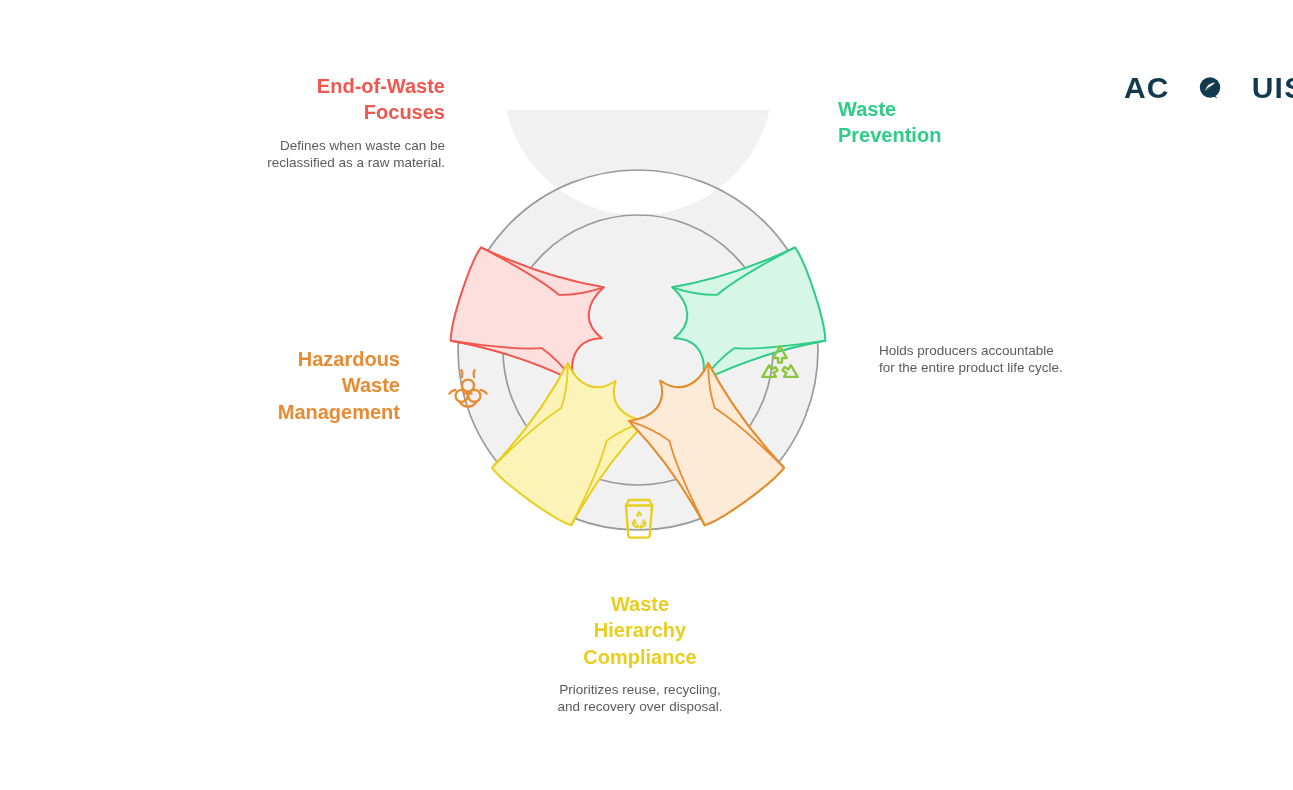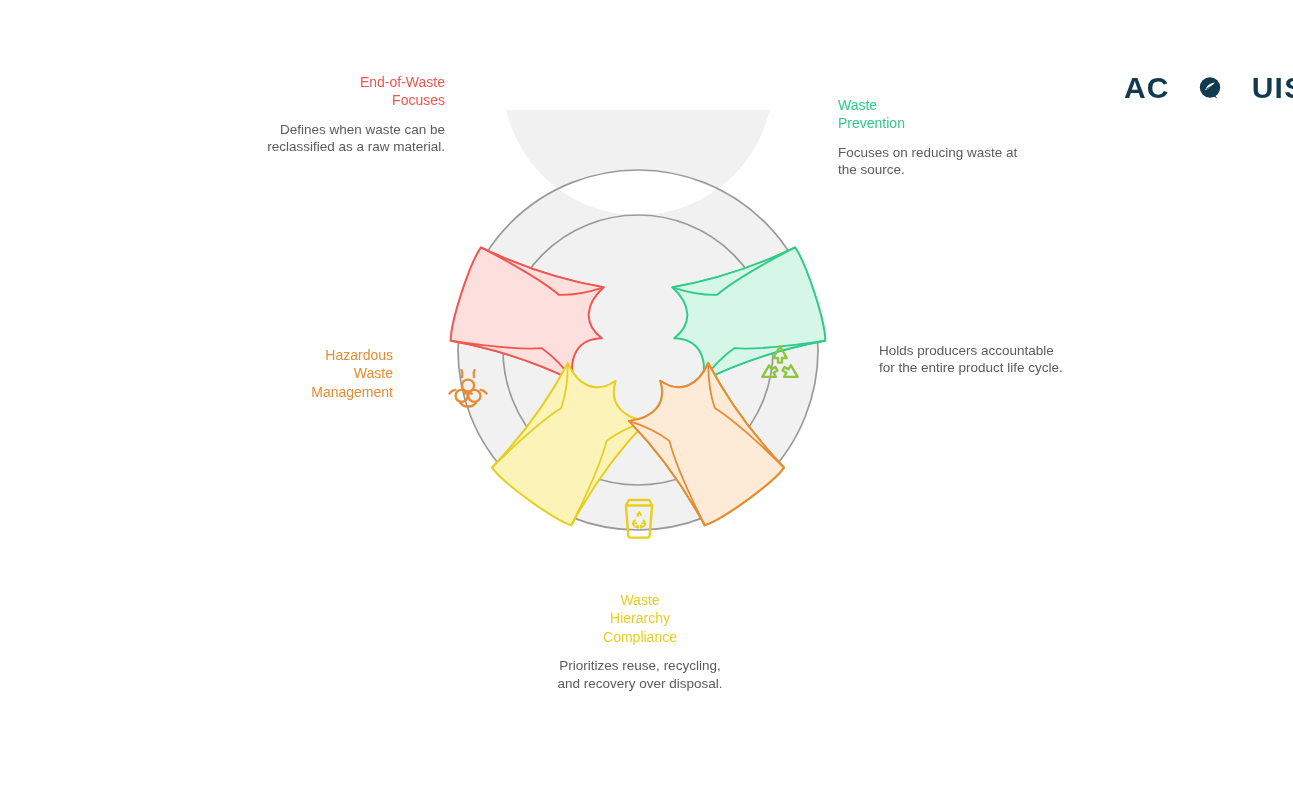--- a/index.html
+++ b/index.html
@@ -52,40 +52,40 @@
     width: 480px;
     height: 480px;
   }
 
   
   .node-text {
     position: absolute;
     width: 180px;
   }
   .node-title {
-    font-size: 14px;
-    font-weight: normal;
+    font-size: 20px;
+    font-weight: bold;
     line-height: 1.32;
     margin: 0 0 11px 0;
   }
   .node-desc {
     font-size: 13.5px;
     line-height: 1.28;
     color: #5b5b5b;
     margin: 0;
   }
   .align-right { text-align: right; }
   .align-left  { text-align: left; }
   .align-center{ text-align: center; }
 
   #txt-eow   { left: 263px; top: 73px;  width: 182px; }
   #txt-wp    { left: 838px; top: 96px;  width: 185px; }
   #txt-epr   { left: 879px; top: 342px; width: 185px; }
   #txt-whc   { left: 548px; top: 591px; width: 184px; }
-  #txt-hwm   { left: 243px; top: 346px; width: 150px; }
+  #txt-hwm   { left: 250px; top: 346px; width: 150px; }
 </style>
 </head>
 <body>
 
 <div id="logo">
   <span class="wordmark">
     <span>AC</span>
       <span class="q-mark">
       <svg width="28" height="28" viewBox="0 0 28 28" aria-hidden="true">
         <circle cx="13" cy="12.5" r="10.2" fill="#123a4e"></circle>
@@ -251,21 +251,20 @@
     <span>Focuses</span>
   </p>
   <p class="node-desc">Defines when waste can be reclassified as a raw material.</p>
 </div>
 
 <div class="node-text align-left" id="txt-wp">
   <p class="node-title" style="color:#2ecc87">
     <span>Waste</span><br>
     <span>Prevention</span>
   </p>
-  <p class="node-desc">Focuses on reducing waste at the source.</p>
 </div>
 
 <div class="node-text align-left" id="txt-epr">
   <p class="node-desc">Holds producers accountable for the entire product life cycle.</p>
 </div>
 
 <div class="node-text align-center" id="txt-whc">
   <p class="node-title" style="color:#e8ce1e">
     <span>Waste</span><br>
     <span>Hierarchy</span><br>

